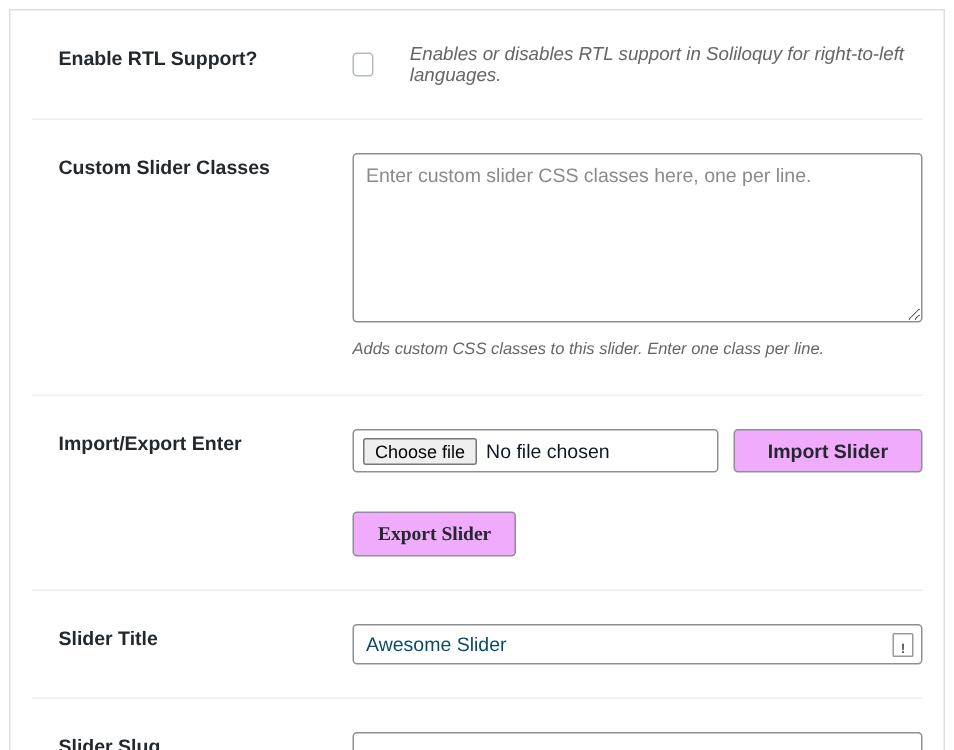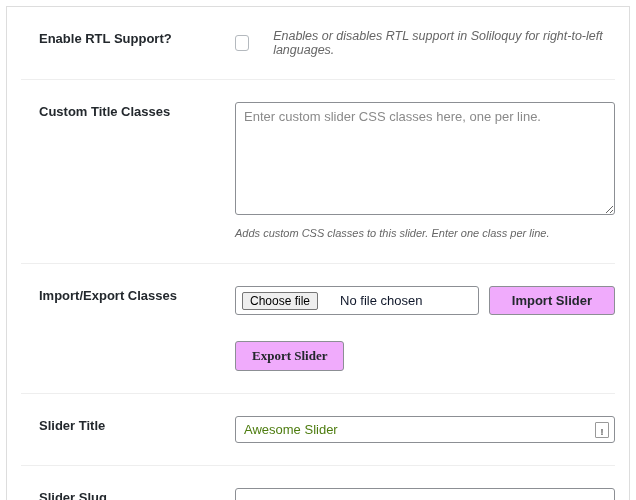--- a/index.html
+++ b/index.html
@@ -80,21 +80,21 @@
     gap: 10px;
     align-items: stretch;
   }
   .file-box {
     flex: 1;
     border: 1px solid #8c8f94;
     border-radius: 3px;
     padding: 4px 6px;
     display: flex;
     align-items: center;
-    gap: 22px;
+    gap: 6px;
     font-size: 13px;
     background: #fff;
   }
   .choose-btn {
     font-size: 12px;
     padding: 1px 7px;
     border: 1px solid #767676;
     background: #efefef;
     border-radius: 2px;
     cursor: pointer;
@@ -118,21 +118,21 @@
   }
   .wp-btn.import { padding: 6px 22px; }
   .export-row { margin-top: 26px; font-family: Liberation Serif, serif; }
   .text-input {
     width: 100%;
     border: 1px solid #8c8f94;
     border-radius: 3px;
     padding: 5px 28px 5px 8px;
     font-size: 13px;
     font-family: inherit;
-    color: #4d7c0f;
+    color: #0c4a6e;
     background: #fff;
   }
   .input-wrap { position: relative; }
   .input-icon {
     position: absolute;
     right: 6px;
     top: 50%;
     transform: translateY(-50%);
     width: 14px;
     height: 16px;
@@ -157,29 +157,29 @@
     <div class="label-col">Enable RTL Support?</div>
     <div class="field-col">
       <div class="checkbox-row">
         <input type="checkbox" style="">
         <span class="helper-inline">Enables or disables RTL support in Soliloquy for right-to-left languages.</span>
       </div>
     </div>
   </div>
 
   <div class="row">
-    <div class="label-col">Custom Title Classes</div>
+    <div class="label-col">Custom Slider Classes</div>
     <div class="field-col">
       <textarea class="custom-classes" placeholder="Enter custom slider CSS classes here, one per line." style=""></textarea>
       <div class="helper">Adds custom CSS classes to this slider. Enter one class per line.</div>
     </div>
   </div>
 
   <div class="row">
-    <div class="label-col">Import/Export Classes</div>
+    <div class="label-col">Import/Export Enter</div>
     <div class="field-col">
       <div class="file-wrap">
         <div class="file-box">
           <button class="choose-btn">Choose file</button>
           <span class="file-status">No file chosen</span>
         </div>
         <button class="wp-btn import">Import Slider</button>
       </div>
       <div class="export-row">
         <button class="wp-btn">Export Slider</button>

